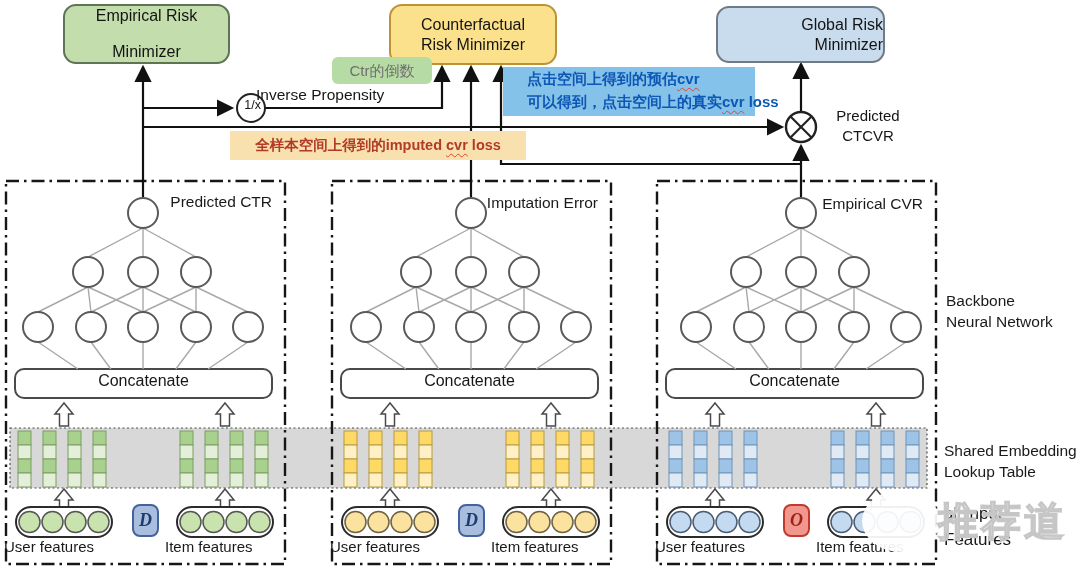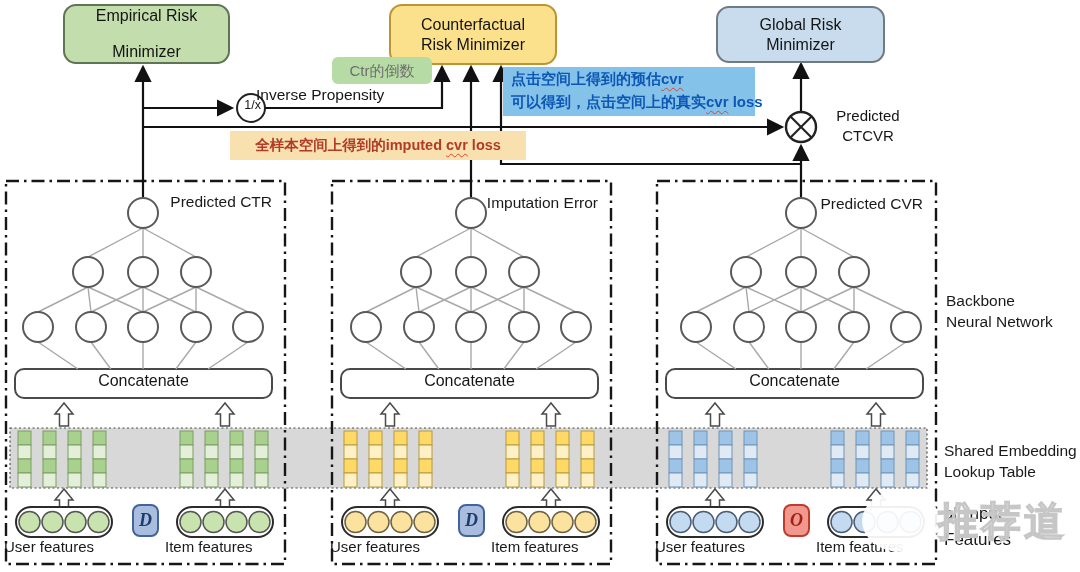--- a/index.html
+++ b/index.html
@@ -281,48 +281,48 @@
     </svg>
 
   <div class="risk" style="left: 63px; top: 4px; width: 163px; height: 56px; background: rgb(195, 222, 172); border-color: rgb(95, 115, 85); gap: 16px;">
     <span>Empirical Risk</span>
     <span>Minimizer</span>
   </div>
   <div class="risk" style="left: 389px; top: 4px; width: 164px; height: 57px; background: rgb(252, 225, 140); border-color: rgb(189, 148, 52);">
     <span>Counterfactual</span>
     <span>Risk Minimizer</span>
   </div>
-  <div class="risk" style="left: 716px; top: 6px; width: 165px; height: 53px; background: rgb(200, 220, 238); border-color: rgb(110, 123, 135);">
+  <div class="risk" style="left: 716px; top: 6px; width: 165px; height: 53px; background: rgb(200, 220, 238); border-color: rgb(110, 123, 135); align-items: flex-end;">
     <span>Global Risk</span>
     <span>Minimizer</span>
   </div>
 
   <div class="ov tag" style="left: 332px; top: 57px; width: 100px; height: 27px; line-height: 27px; font-size: 15px; background: rgb(183, 219, 165); color: rgb(111, 111, 111);">Ctr的倒数</div>
 
   <div class="ov" style="left:256px;top:86px;width:170px;font-size:15.5px;">Inverse Propensity</div>
 
   <div class="ov" style="left:237px;top:98px;width:24px;text-align:right;font-size:12.5px;">1/x</div>
 
-  <div class="ov" style="left: 503px; top: 67px; width: 252px; height: 49px; padding-left: 8px; box-sizing: border-box; font-size: 15px; line-height: 23px; font-weight: bold; background: rgb(133, 194, 233); color: rgb(13, 87, 181);">
+  <div class="ov" style="left: 503px; top: 67px; width: 252px; height: 49px; padding-left: 24px; box-sizing: border-box; font-size: 15px; line-height: 23px; font-weight: bold; background: rgb(133, 194, 233); color: rgb(13, 87, 181);">
     <div><span>点击空间上得到的预估</span><span class="wavy">cvr</span></div>
     <div><span>可以得到，点击空间上的真实</span><span class="wavy">cvr</span><span> loss</span></div>
   </div>
 
   <div class="ov" style="left: 230px; top: 131px; width: 296px; height: 29px; line-height: 29px; text-align: center; font-size: 14.5px; font-weight: bold; background: rgb(248, 225, 174); color: rgb(178, 59, 40);">
     <span>全样本空间上得到的imputed </span><span class="wavy">cvr</span><span> loss</span>
   </div>
 
   <div class="ov" style="left:826px;top:106px;width:84px;text-align:center;font-size:15px;line-height:20px;">
     <div>Predicted</div>
     <div>CTCVR</div>
   </div>
 
   <div class="ov seclabel" style="left:98px;top:193px;width:174px;">Predicted CTR</div>
   <div class="ov seclabel" style="left:424px;top:194px;width:174px;">Imputation Error</div>
-  <div class="ov seclabel" style="left:749px;top:195px;width:174px;">Predicted CVR</div>
+  <div class="ov seclabel" style="left:749px;top:195px;width:174px;">Empirical CVR</div>
 
   <div class="ov" style="left:15px;top:372px;width:257px;text-align:center;font-size:16px;">Concatenate</div>
   <div class="ov" style="left:341px;top:372px;width:257px;text-align:center;font-size:16px;">Concatenate</div>
   <div class="ov" style="left:666px;top:372px;width:257px;text-align:center;font-size:16px;">Concatenate</div>
 
   <div class="ov feat" style="left:4px;top:538px;width:120px;">User features</div>
   <div class="ov feat" style="left:165px;top:538px;width:120px;">Item features</div>
   <div class="ov feat" style="left:330px;top:538px;width:120px;">User features</div>
   <div class="ov feat" style="left:491px;top:538px;width:120px;">Item features</div>
   <div class="ov feat" style="left:655px;top:538px;width:120px;">User features</div>

